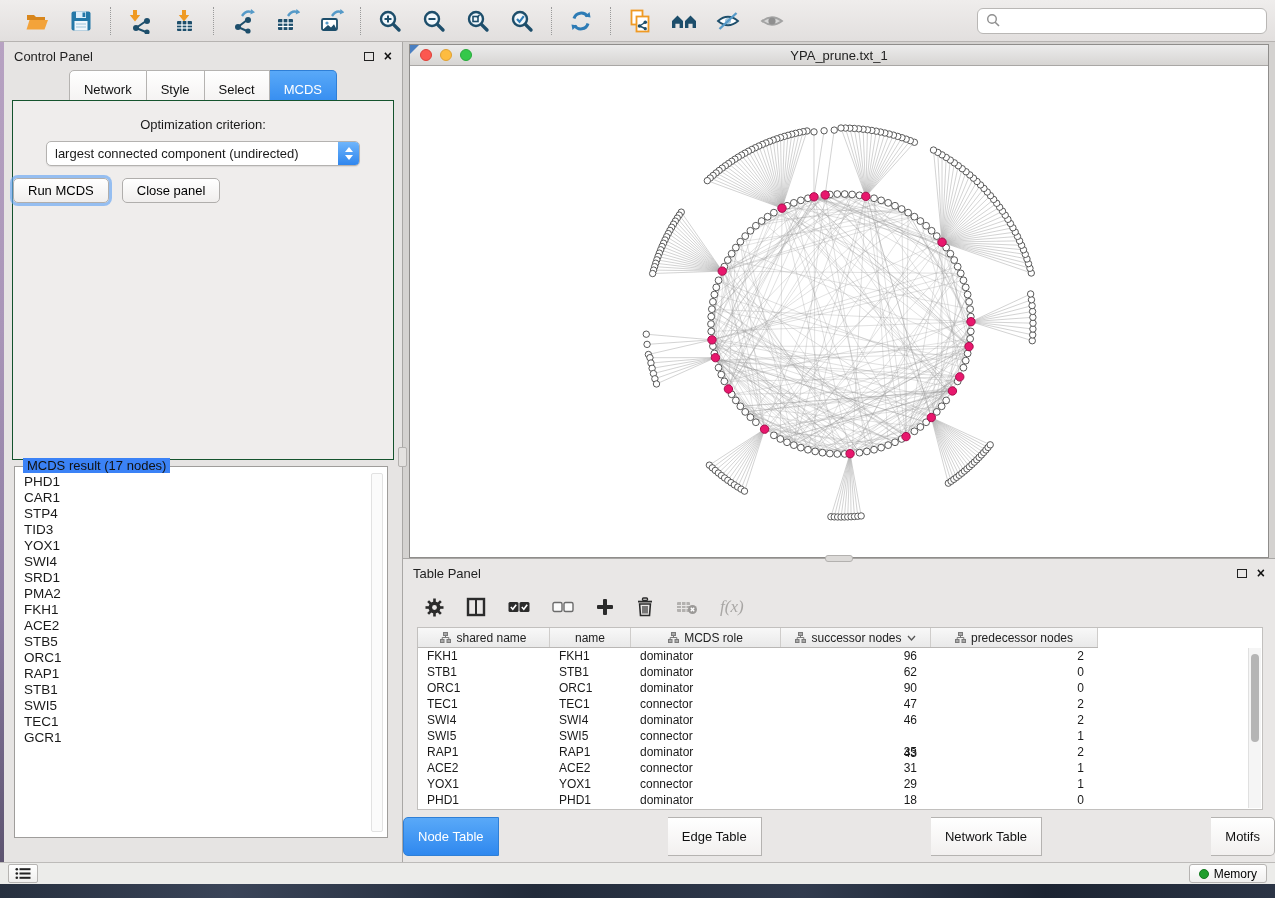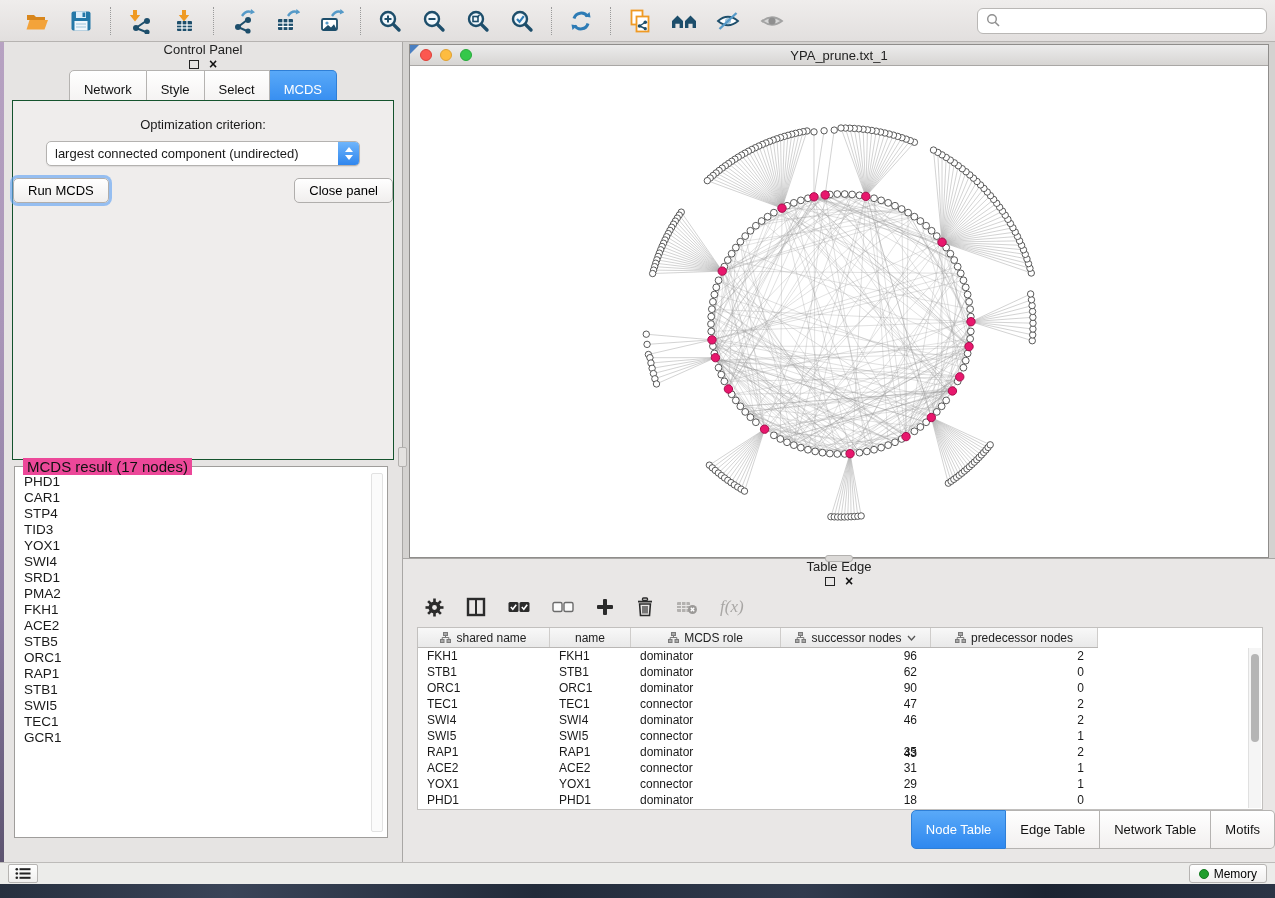--- a/index.html
+++ b/index.html
@@ -22,21 +22,21 @@
   .tb { background:none; border:none; width:30px; height:30px; display:flex;
         align-items:center; justify-content:center; cursor:pointer; padding:0; }
   .tb svg { display:block; }
   #search-box { margin-left:auto; width:290px; height:26px; background:#fff;
     border:1px solid #b9b7b5; border-radius:6px; display:flex; align-items:center; padding:0 8px; }
   #search-box input { border:none; outline:none; flex:1; font-size:13px; background:transparent; }
 
   
   #control-panel { position:absolute; left:4px; top:42px; width:399px; height:820px;
     background:#e6e4e3; border-right:1px solid #a9a7a5; }
-  .panel-titlebar { height:28px; display:flex; align-items:center; padding:0 10px; font-size:13px; color:#222;flex-direction:column; }
+  .panel-titlebar { height:28px; display:flex; align-items:center; padding:0 10px; font-size:13px; color:#222; }
   .panel-title { flex:1; }
   .panel-btns { display:flex; align-items:center; gap:10px; }
   .float-btn { width:10px; height:9px; border:1.6px solid #222; background:transparent; cursor:pointer; }
   .close-btn { background:none; border:none; font-size:14px; font-weight:bold; color:#111; cursor:pointer; line-height:1; }
 
   .seg-tabs { display:flex; justify-content:center; }
   .seg { border:1px solid #b5b3b1; background:linear-gradient(#ffffff,#f2f0ef); color:#111;
          font-size:13px; padding:11px 14px; cursor:pointer; border-left-width:0; }
   .seg:first-child { border-left-width:1px; border-radius:5px 0 0 5px; }
   .seg:last-child { border-radius:0 5px 5px 0; }
@@ -47,29 +47,29 @@
   #opt-label { text-align:center; margin-top:16px; font-size:13px; }
   #opt-select { margin:9px auto 0; width:314px; height:25px; background:#fff; border:1px solid #b4b2b0;
     border-radius:5px; display:flex; align-items:center; cursor:pointer; box-shadow:0 1px 1px rgba(0,0,0,.08); }
   #opt-select .sel-text { flex:1; font-size:13px; padding:0 8px; white-space:nowrap; overflow:hidden; }
   .stepper { width:21px; align-self:stretch; border-radius:0 4px 4px 0;
     background:linear-gradient(#6fb5fb,#2f86ee); display:flex; flex-direction:column;
     align-items:center; justify-content:center; gap:3px; }
   .stepper i { width:0; height:0; border-left:4px solid transparent; border-right:4px solid transparent; }
   .stepper .up { border-bottom:5px solid #fff; }
   .stepper .dn { border-top:5px solid #fff; }
-  #cp-buttons { display:flex; justify-content:space-between; margin-top:12px; }
+  #cp-buttons { display:flex; justify-content:flex-start; gap:13px; margin-top:12px; }
   .mac-btn { background:linear-gradient(#ffffff,#f0eeed); border:1px solid #b0aeac; border-radius:5px;
     font-size:13px; padding:4px 14px; cursor:pointer; }
   .mac-btn.focused { box-shadow:0 0 0 3px rgba(100,165,245,.65); }
 
   #mcds-box { position:absolute; left:10px; right:14px; top:424px; height:372px;
     border:1px solid #9f9d9b; background:#fff; }
-  #mcds-legend { position:absolute; top:-9px; left:8px; background:#ec4899; padding:0 4px;
-    font-size:15px; color:#111; }
+  #mcds-legend { position:absolute; top:-9px; left:8px; background:#3b82f6; padding:0 4px;
+    font-size:13px; color:#111; }
   #mcds-list { position:absolute; left:5px; top:7px; bottom:5px; right:17px; overflow:hidden;
     font-size:13.5px; line-height:16px; padding-left:4px; }
   #mcds-scroll { position:absolute; top:6px; bottom:5px; right:4px; width:12px;
     background:#fbfbfb; border:1px solid #e2e2e2; border-radius:2px; }
 
   
   #right-area { position:absolute; left:403px; top:42px; width:872px; height:820px; background:#d4d2d0; }
 
   #network-frame { position:absolute; left:6px; right:6px; top:2px; height:514px;
     background:#fff; border:1px solid #8f8d8b; box-shadow:0 0 0 1px #c9c7c5 inset; }
@@ -103,21 +103,21 @@
   #tbl-body { width:680px; }
   .tr { display:flex; height:16px; align-items:center; font-size:12px; }
   .td { overflow:hidden; white-space:nowrap; }
   .td.txt { padding-left:9px; text-align:left; }
   .td.num { padding-right:14px; text-align:right; }
   #tbl-scroll { position:absolute; right:1px; top:20px; bottom:1px; width:13px;
     background:#f5f5f5; border-left:1px solid #e0e0e0; }
   #tbl-thumb { position:absolute; left:2px; right:2px; top:6px; height:88px;
     background:#b5b5b5; border-radius:5px; }
 
-  #tp-tabs { display:flex; justify-content:flex-end; }
+  #tp-tabs { display:flex; justify-content:space-between; margin-top:7px; }
 
   
   #statusbar { position:absolute; left:0; right:0; top:862px; height:22px; background:#ececea;
     border-top:1px solid #bdbbb9; display:flex; align-items:center; padding:0 8px; }
   #list-btn { width:30px; height:19px; background:linear-gradient(#fff,#f0efee); border:1px solid #b6b4b2;
     border-radius:2px; display:flex; align-items:center; justify-content:center; cursor:pointer; }
   #memory-btn { margin-left:auto; height:19px; background:linear-gradient(#fff,#f0efee);
     border:1px solid #b6b4b2; border-radius:3px; display:flex; align-items:center; gap:5px;
     padding:0 9px; font-size:12px; cursor:pointer; }
   #memory-dot { width:10px; height:10px; border-radius:50%; background:#1f9e2c; border:1px solid #157a20; }
@@ -1088,21 +1088,21 @@
             <circle cx="559.025007891587" cy="280.5742630967011" r="4.2" fill="#e8176d" stroke="#a60f4d" stroke-width="1"></circle>
             <circle cx="549.7609094935381" cy="310.875763599854" r="4.2" fill="#e8176d" stroke="#a60f4d" stroke-width="1"></circle>
             <circle cx="542.4317490912746" cy="324.95494973830705" r="4.2" fill="#e8176d" stroke="#a60f4d" stroke-width="1"></circle>
           </g>
         </svg></div>
   </div>
 
   <div id="table-panel">
     <div id="tp-grip"></div>
     <div class="panel-titlebar">
-      <span class="panel-title">Table Edge</span>
+      <span class="panel-title">Table Panel</span>
       <span class="panel-btns">
         <button class="float-btn"></button>
         <button class="close-btn">×</button>
       </span>
     </div>
 
     <div id="tp-toolbar">
       <button class="tpt">
         <svg width="19" height="19" viewBox="0 0 19 19">
           <g fill="#2b2b2b">

